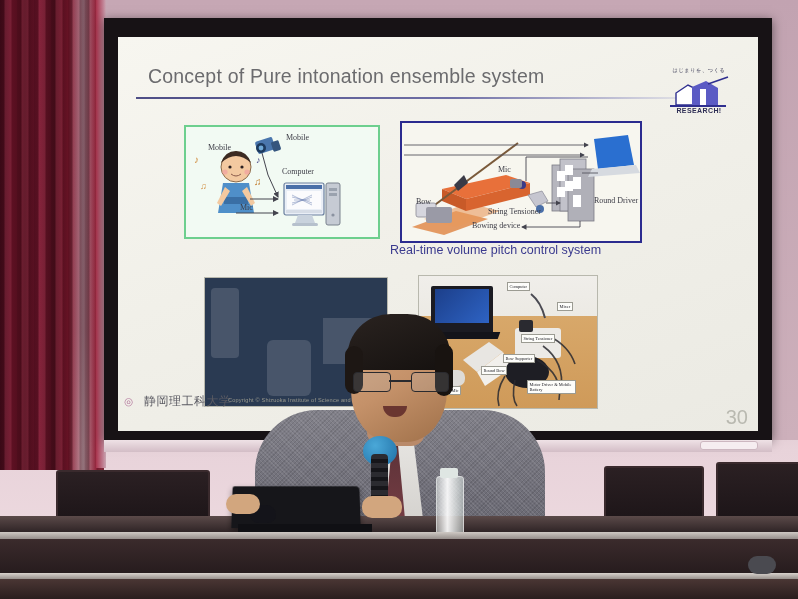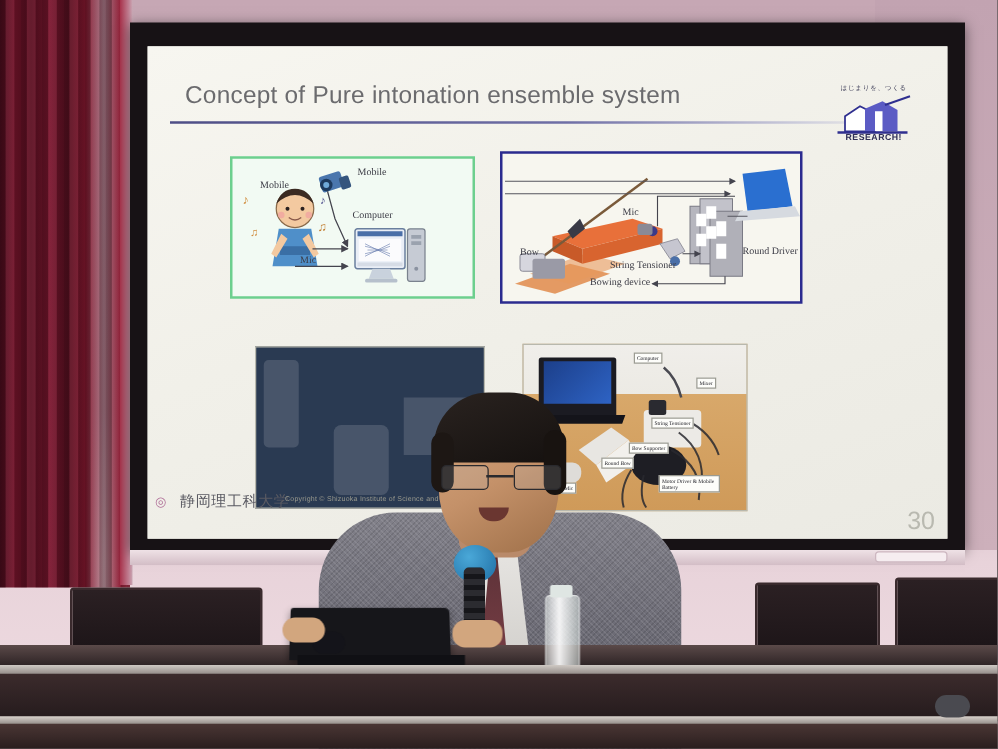--- a/index.html
+++ b/index.html
@@ -247,20 +247,21 @@
             <path d="M178 98 V104 H120" stroke="#44444e" stroke-width=".9" fill="none" marker-end="url(#ah2)"></path>
             <path d="M180 50 H196" stroke="#55555e" stroke-width=".9" fill="none"></path>
           </svg>
           <div class="dlabel" style="left:14px;top:74px;font-size:8px">Bow</div>
           <div class="dlabel" style="left:96px;top:42px;font-size:8px">Mic</div>
           <div class="dlabel" style="left:86px;top:84px;font-size:8px">String Tensioner</div>
           <div class="dlabel" style="left:70px;top:98px;font-size:8px">Bowing device</div>
           <div class="dlabel" style="left:192px;top:74px;font-size:8px;line-height:1.1;white-space:pre-line">Round Driver</div>
         </div>
 
+        <div class="cap cap-right">Real-time volume pitch control system</div>
 
         <div class="photo photo-left">
           <div class="thermal"></div>
           <div class="th-obj" style="left:6px;top:10px;width:28px;height:70px;border-radius:4px"></div>
           <div class="th-obj" style="left:118px;top:40px;width:58px;height:46px;"></div>
           <div class="th-obj" style="left:62px;top:62px;width:44px;height:56px;border-radius:6px"></div>
         </div>
 
         <div class="photo photo-right">
           <div class="desk-photo"></div>

